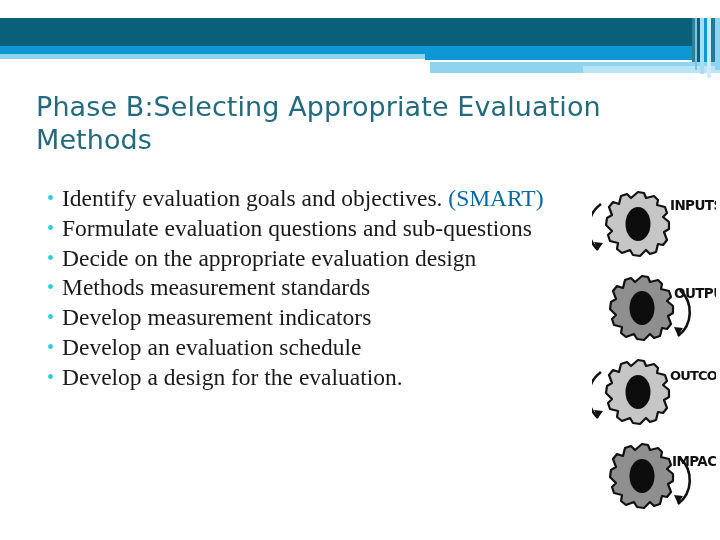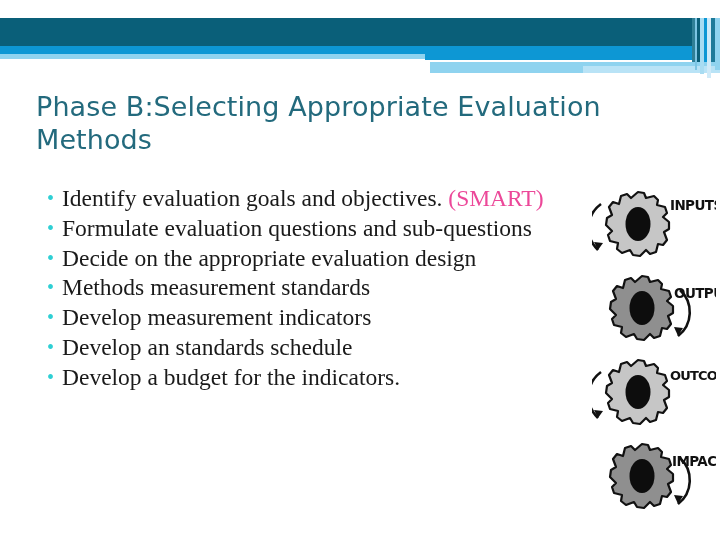--- a/index.html
+++ b/index.html
@@ -126,21 +126,21 @@
     font-size: 20px;
     line-height: 28.8px;
     text-align: left;
     padding-left: 3px;
     box-sizing: border-box;
   }
   .bullet-text {
     flex: 1 1 auto;
   }
   .smart-link {
-    color: #ec4899;
+    color: #0369a1;
   }
 
   
   #gears {
     position: absolute;
     left: 592px;
     top: 162px;
     width: 124px;
     height: 350px;
   }
@@ -197,26 +197,26 @@
       <span class="bullet-text">Methods measurement standards</span>
     </div>
 
     <div class="bullet-item">
       <span class="bullet-dot">•</span>
       <span class="bullet-text">Develop measurement indicators</span>
     </div>
 
     <div class="bullet-item">
       <span class="bullet-dot">•</span>
-      <span class="bullet-text">Develop an standards schedule</span>
-    </div>
-
-    <div class="bullet-item">
-      <span class="bullet-dot">•</span>
-      <span class="bullet-text">Develop a budget for the indicators.</span>
+      <span class="bullet-text">Develop an evaluation schedule</span>
+    </div>
+
+    <div class="bullet-item">
+      <span class="bullet-dot">•</span>
+      <span class="bullet-text">Develop a design for the evaluation.</span>
     </div>
 
   </div>
 
   <div id="gears">
     <svg width="124" height="350" viewBox="0 0 124 350" xmlns="http://www.w3.org/2000/svg">
       <defs>
 
         <g id="gearshape">
           <path d="

